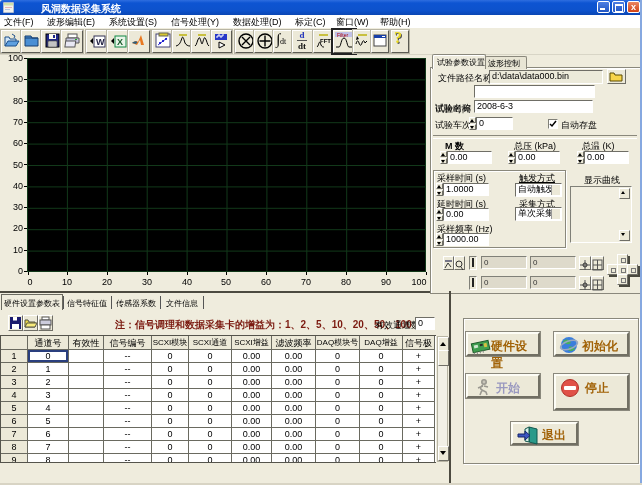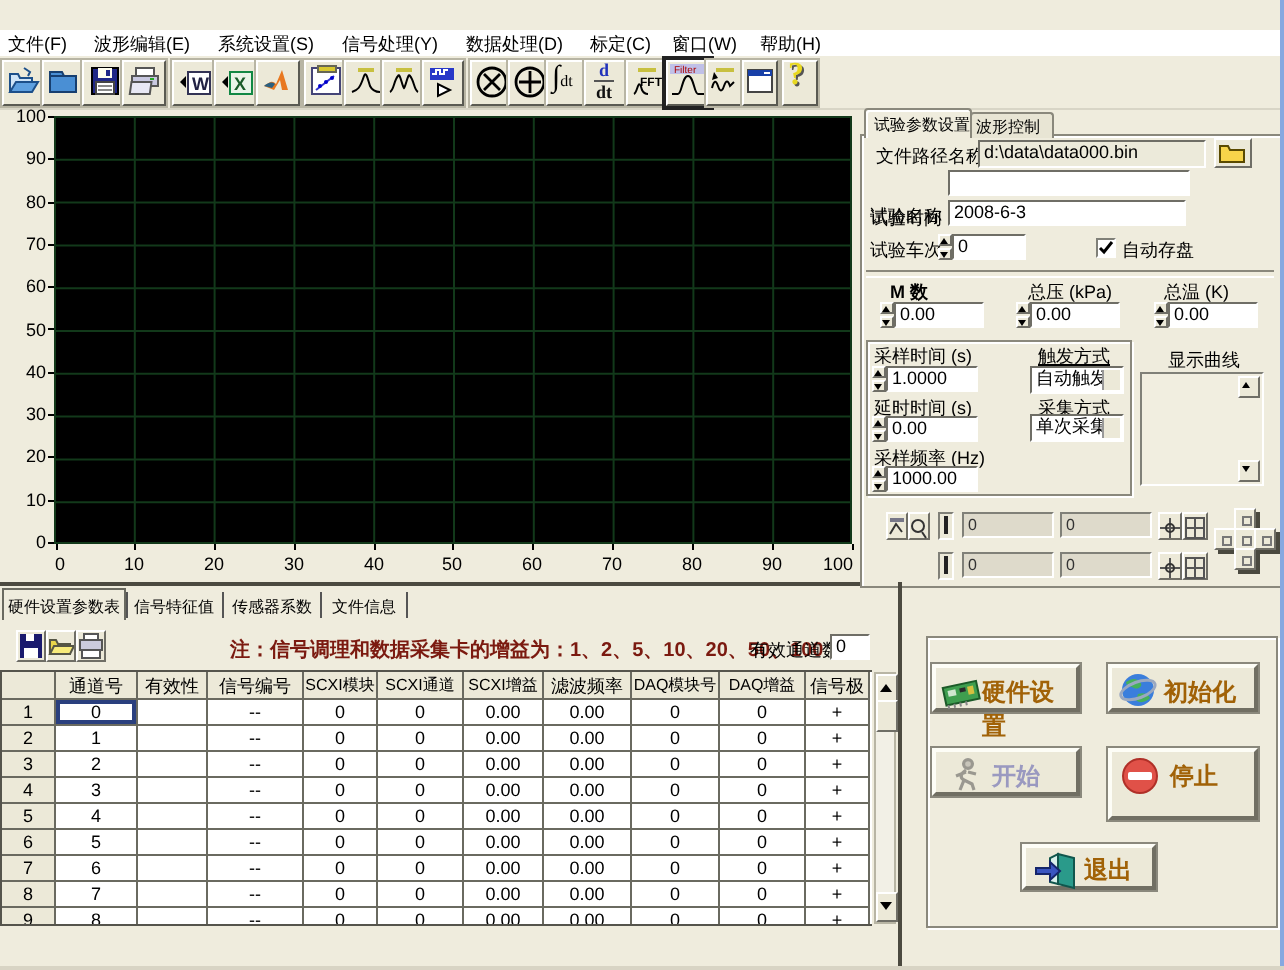--- a/index.html
+++ b/index.html
@@ -20,20 +20,36 @@
   .lbl{position:absolute;font-size:9px;line-height:10px;color:#000;white-space:nowrap;}
   .bigbtn{position:absolute;background:#ece9d8;border:2px solid;border-color:#fdfdf6 #716f63 #716f63 #fdfdf6;box-shadow:0 0 0 1px #8a887c;box-sizing:border-box;}
   .bigbtn span{position:absolute;font-size:12px;font-weight:bold;color:#a16207;}
   .cell{position:absolute;background:#fff;border-right:1px solid #6a6a60;border-bottom:1px solid #6a6a60;box-sizing:border-box;font-size:9px;text-align:center;line-height:12px;overflow:hidden;}
   .hcell{background:#ece9d8;}
 </style>
 </head>
 <body>
 <div id="win">
 
+  <div class="abs" id="titlebar" style="left:0;top:0;width:642px;height:15px;background:linear-gradient(180deg,#2e6ee0 0%,#0d54d2 20%,#0d52cc 70%,#0a46b4 100%);border-radius:3px 3px 0 0;">
+    <svg class="abs" style="left:3px;top:2px" width="11" height="11" viewBox="0 0 11 11">
+        <rect x="0" y="0" width="11" height="11" fill="#f4f3ee" stroke="#6f86b5" stroke-width="1"></rect>
+        <rect x="1" y="1" width="9" height="2.5" fill="#cfe0a8"></rect>
+        <rect x="2" y="5" width="7" height="1" fill="#e5b4b4"></rect>
+        <rect x="2" y="7" width="5" height="1" fill="#b9c6e2"></rect>
+      </svg>
+    <div class="abs" style="left:41px;top:2px;font-size:10px;font-weight:bold;color:#fff;">风洞数据采集系统</div>
+    <div class="abs" style="left:597px;top:1px;width:13px;height:12px;background:linear-gradient(180deg,#4d7ee2,#2257c4);border:1px solid #fff;border-radius:2px;box-sizing:border-box;">
+        <div class="abs" style="left:2px;bottom:2px;width:5px;height:2px;background:#fff;"></div>
+      </div>
+    <div class="abs" style="left:612px;top:1px;width:13px;height:12px;background:linear-gradient(180deg,#4d7ee2,#2257c4);border:1px solid #fff;border-radius:2px;box-sizing:border-box;">
+        <div class="abs" style="left:2px;top:2px;width:6px;height:5px;border:1px solid #fff;border-top-width:2px;"></div>
+      </div>
+    <div class="abs" style="left:627px;top:1px;width:13px;height:12px;background:linear-gradient(180deg,#ea8662,#d24215);border:1px solid #fff;border-radius:2px;box-sizing:border-box;color:#fff;font-size:9px;font-weight:bold;text-align:center;line-height:10px;">x</div>
+  </div>
 
   <div class="abs" style="left:0;top:15px;width:642px;height:13px;background:#fff;"></div>
   <div class="abs t9" style="left:4px;top:17px;">文件(F)</div>
   <div class="abs t9" style="left:47px;top:17px;">波形编辑(E)</div>
   <div class="abs t9" style="left:109px;top:17px;">系统设置(S)</div>
   <div class="abs t9" style="left:171px;top:17px;">信号处理(Y)</div>
   <div class="abs t9" style="left:233px;top:17px;">数据处理(D)</div>
   <div class="abs t9" style="left:295px;top:17px;">标定(C)</div>
   <div class="abs t9" style="left:336px;top:17px;">窗口(W)</div>
   <div class="abs t9" style="left:380px;top:17px;">帮助(H)</div>

